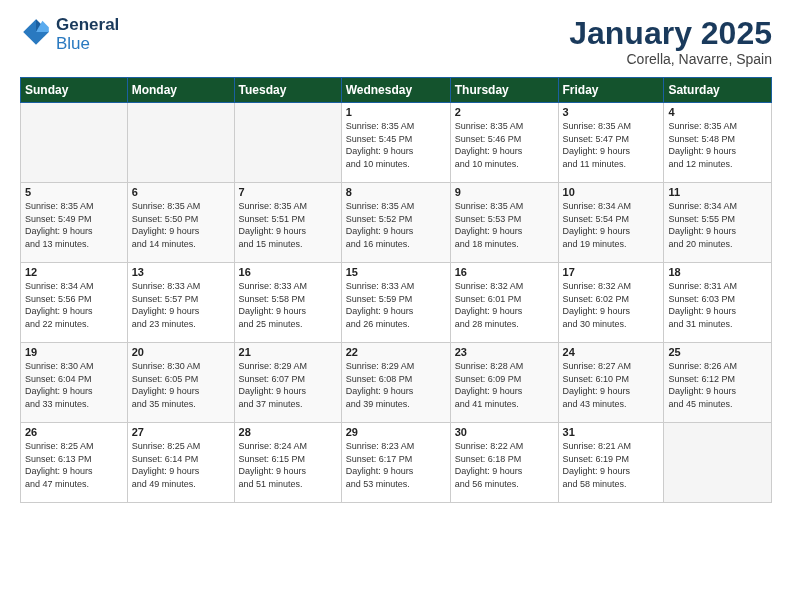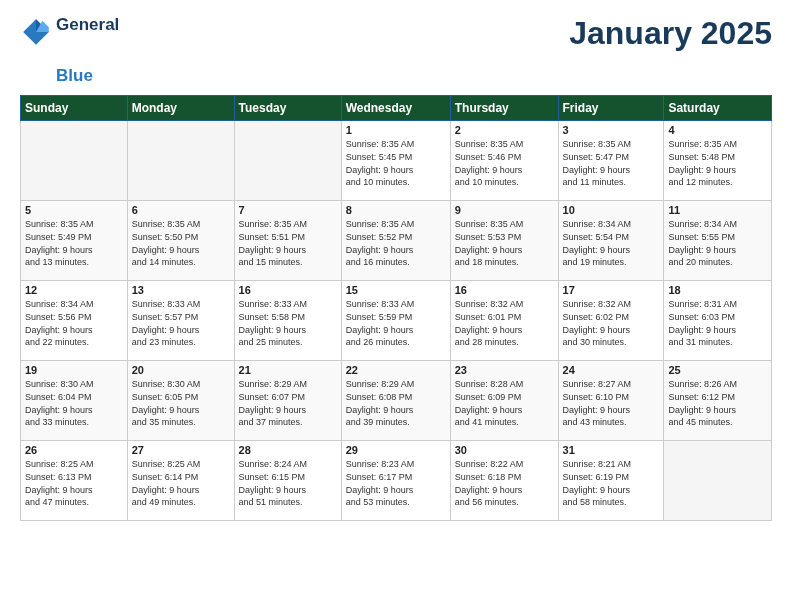--- a/index.html
+++ b/index.html
@@ -95,25 +95,26 @@
 <div class="page">
   <div class="header">
     <div class="logo">
       <svg class="logo-icon" viewBox="0 0 40 40">
         <polygon points="20,4 36,20 20,36 4,20" fill="#2979c0"></polygon>
         <polygon points="20,4 36,20 20,20" fill="#1a5fa0"></polygon>
         <polygon points="28,6 36,14 36,20 20,20" fill="#5aabee"></polygon>
       </svg>
       <div>
         <div style="font-size:17px;font-weight:bold;color:#1a3a5c;line-height:1.1;">General</div>
-        <div style="font-size:17px;font-weight:bold;color:#2979c0;line-height:1.1;margin-top:32px;">Blue</div>
+        <div style="font-size:17px;font-weight:normal;color:#2979c0;line-height:1.1;">Blue</div>
       </div>
     </div>
     <div class="title-block">
       <div class="month-title">January 2025</div>
+      <div class="subtitle">Corella, Navarre, Spain</div>
     </div>
   </div>
 
   <table class="calendar">
     <thead>
       <tr>
       <th>Sunday</th>
           <th>Monday</th>
           <th>Tuesday</th>
           <th>Wednesday</th>

